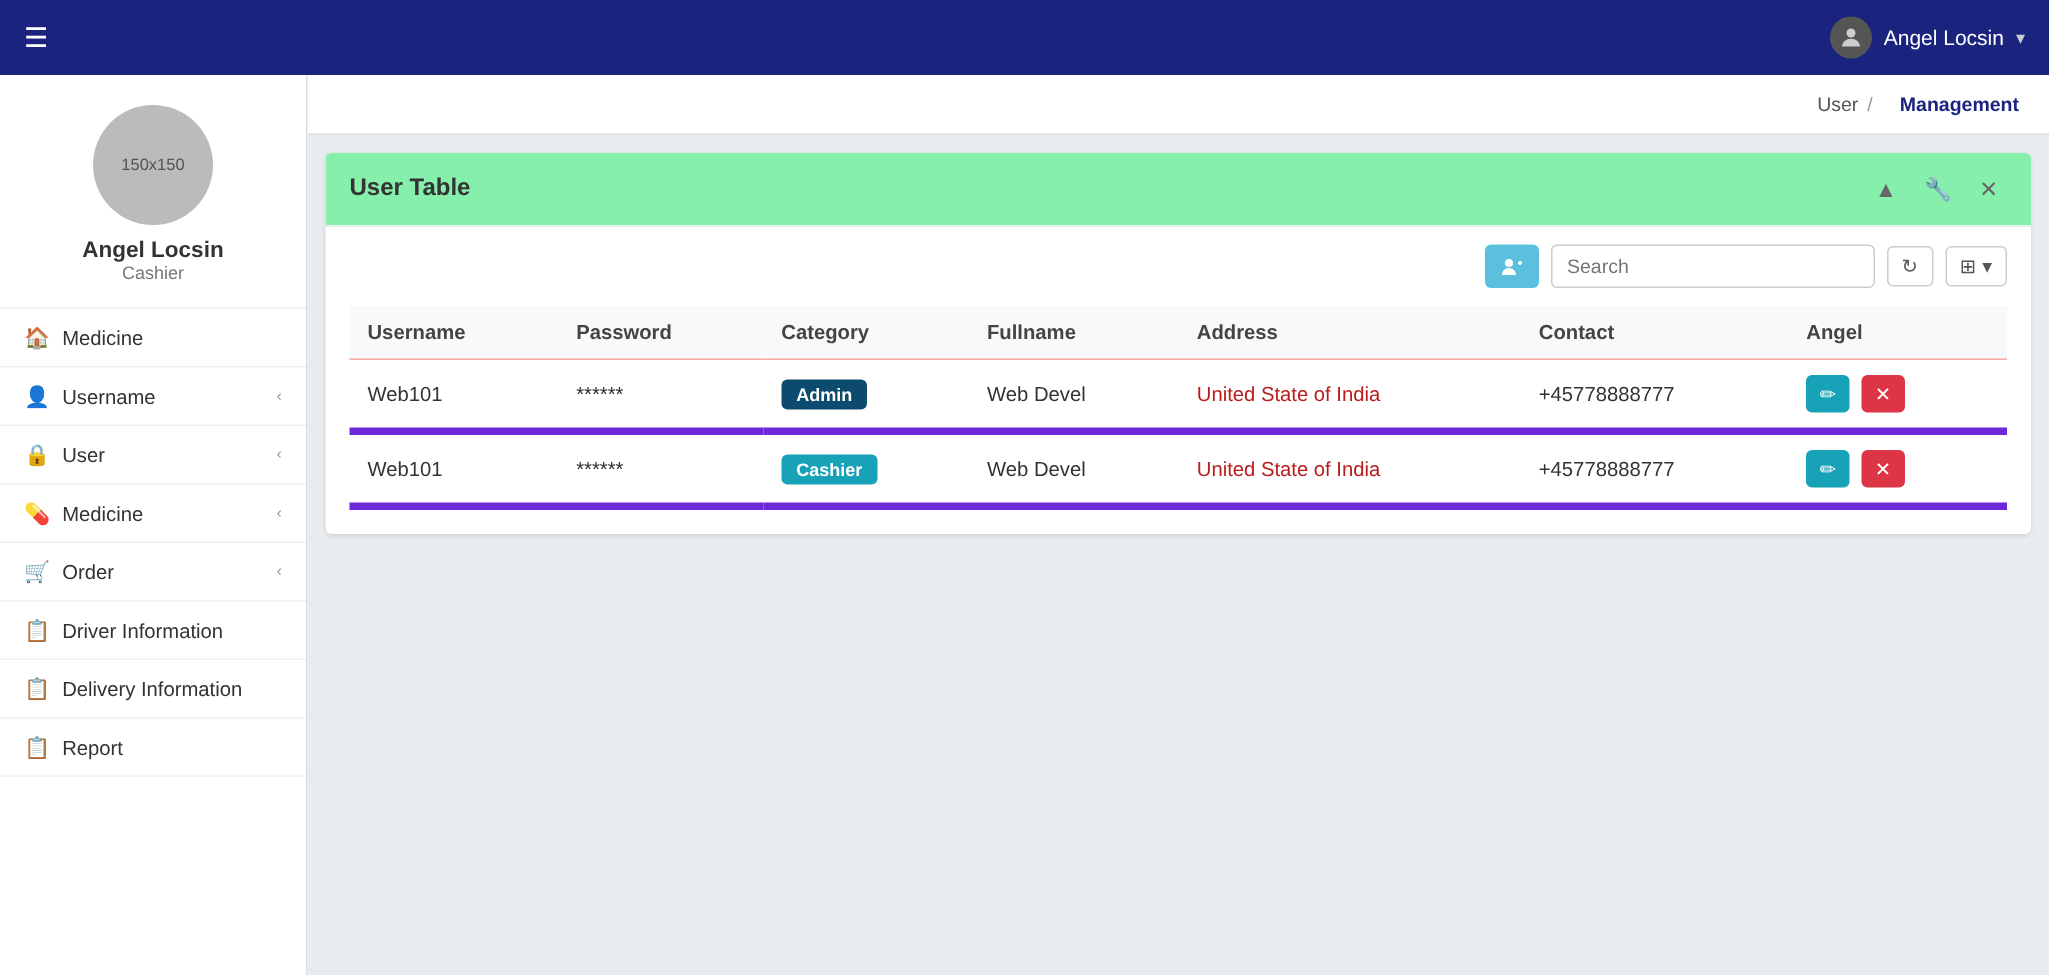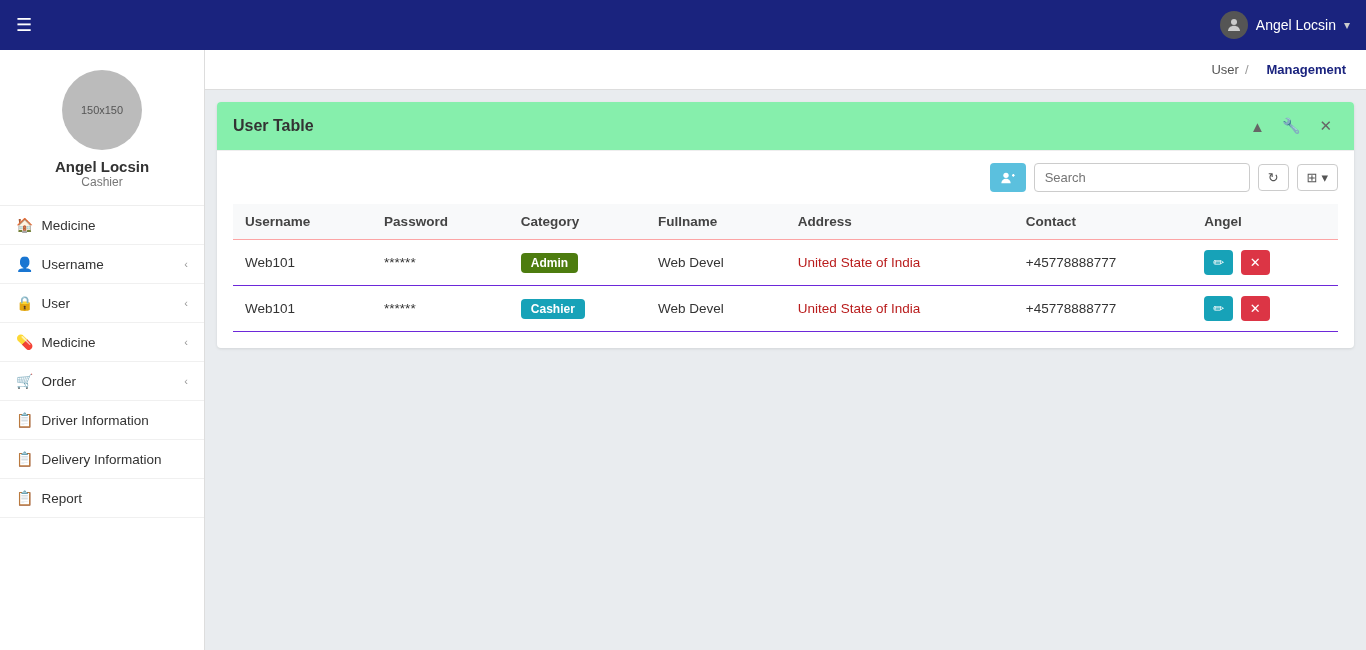--- a/index.html
+++ b/index.html
@@ -118,28 +118,28 @@
       background: none; border: 1px solid #ccc; border-radius: 4px;
       padding: 5px 9px; cursor: pointer; font-size: 13px; color: #555;
       display: flex; align-items: center; gap: 4px;
     }
 
     
     .table-wrapper { padding: 0 16px 16px; overflow-x: auto; }
     table { width: 100%; border-collapse: collapse; font-size: 13.5px; }
     thead tr { background: #f8f9fa; border-bottom: 1px solid #fca5a5; }
     th { padding: 10px 12px; text-align: left; font-weight: 600; color: #444; }
-    tbody tr { border-bottom: 1px solid #6d28d9; }
+    tbody tr { border-bottom: 5px solid #6d28d9; }
     td { padding: 10px 12px; color: #333; }
 
     .badge {
       display: inline-block; padding: 3px 10px; border-radius: 4px;
       font-size: 12px; color: white; font-weight: bold;
     }
-    .badge-admin { background: #4d7c0f; }
+    .badge-admin { background: #0c4a6e; }
     .badge-cashier { background: #17a2b8; }
 
     .address-link { color: #b91c1c; text-decoration: none; }
 
     .action-btn {
       border: none; border-radius: 4px; padding: 5px 9px;
       cursor: pointer; color: white; font-size: 13px; margin-right: 4px;
     }
     .action-edit { background: #17a2b8; }
     .action-delete { background: #dc3545; }

